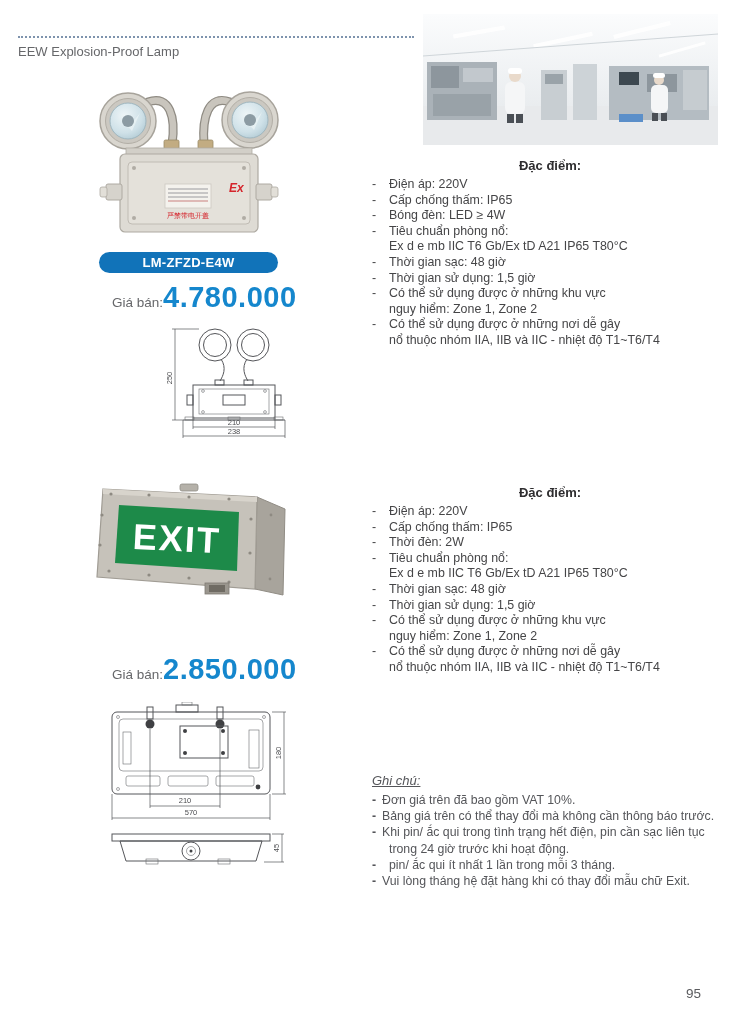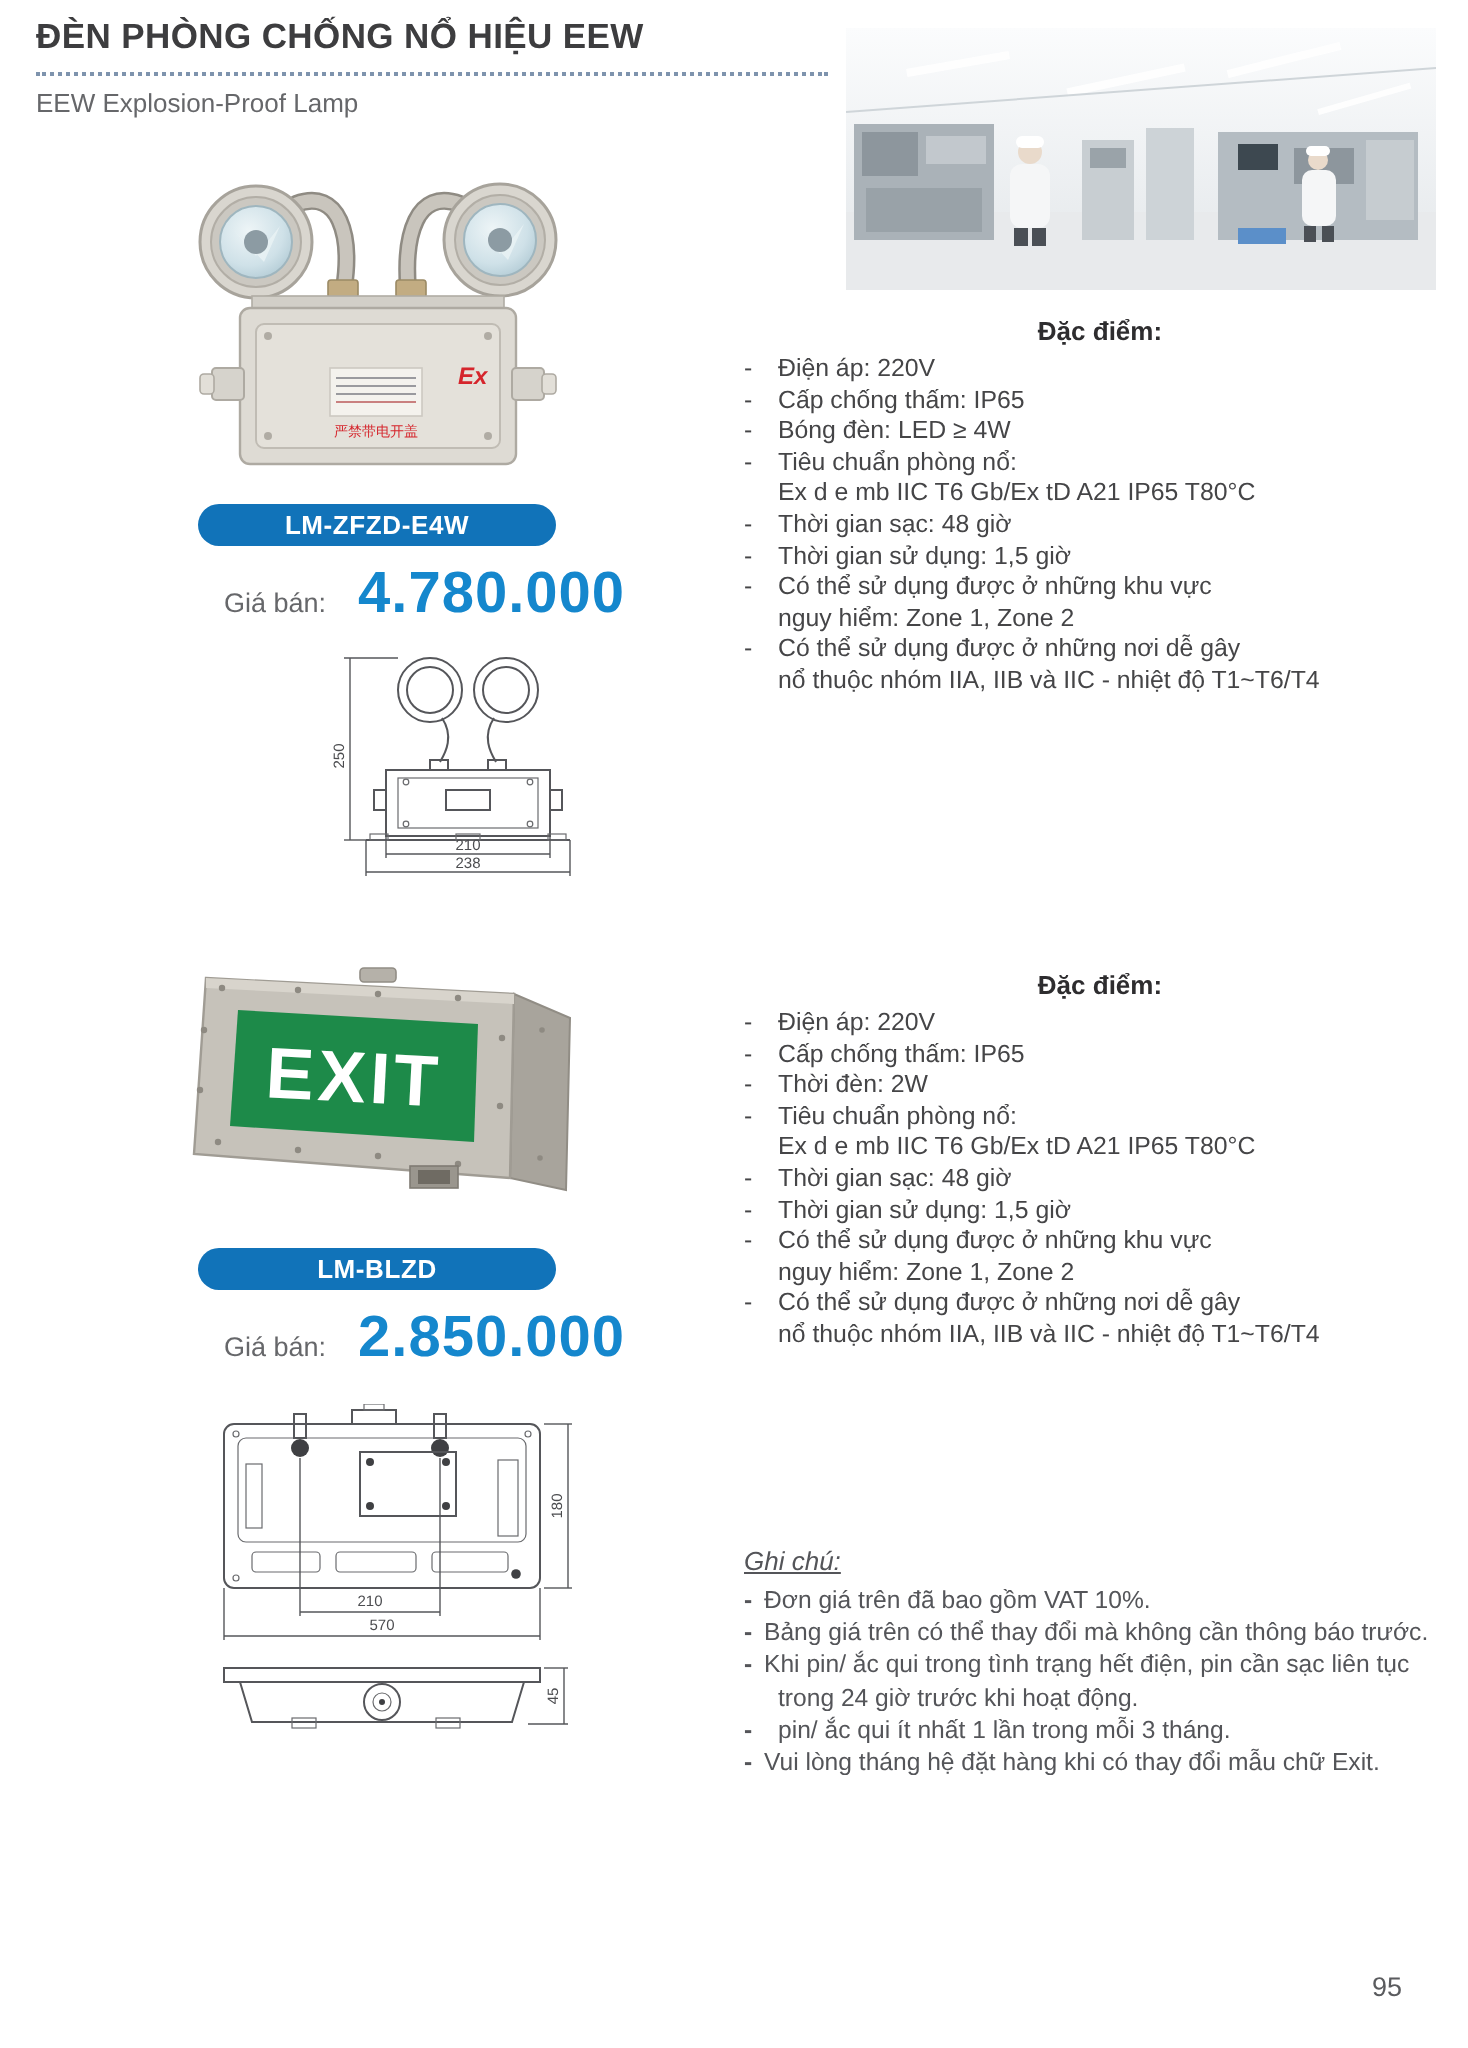--- a/index.html
+++ b/index.html
@@ -14,21 +14,21 @@
 
   
   .factory{left:423px;top:14px;width:295px;height:131px;}
   .lamp-photo{left:98px;top:88px;width:185px;height:150px;}
   .exit-photo{left:85px;top:483px;width:215px;height:135px;}
 
   
   .badge{width:179px;height:21px;border-radius:11px;background:var(--accent_blue,#1173b9);
          color:#fff;font-size:13px;font-weight:bold;text-align:center;line-height:21px;letter-spacing:.3px;}
   .badge1{left:99px;top:252px;} .badge2{left:99px;top:624px;}
-  .price-row{display:flex;align-items:baseline;gap:16px;}
+  .price-row{display:flex;align-items:baseline;}
   .price-row1{left:112px;top:281px;} .price-row2{left:112px;top:653px;}
   .price-label{font-size:13.5px;color:var(--text_gray,#66676a);}
   .price{font-size:29px;font-weight:bold;color:var(--price_blue,#1587cd);letter-spacing:.5px;}
 
   
   .features{width:356px;}
   .features1{left:372px;top:158px;} .features2{left:372px;top:485px;}
   .feat-title{font-size:13px;font-weight:bold;color:#2e2d2f;margin-bottom:4px;text-align:center;}
   .li{display:flex;font-size:12.4px;line-height:15.6px;color:var(--text_dark,#454547);}
   .li-dash{flex:0 0 17px;}
@@ -54,21 +54,20 @@
   .red-t{fill:var(--warning_red,#d5252c);}
   .exit-panel{fill:var(--exit_green,#1d8a49);}
 
   .page-number{left:686px;top:986px;font-size:13.5px;color:#5a5b5e;}
 </style>
 </head>
 <body>
 
 <div class="page">
 
-  <div class="abs title">ĐÈN PHÒNG CHỐNG NỔ HIỆU EEW</div>
   <div class="abs divider"></div>
   <div class="abs subtitle">EEW Explosion-Proof Lamp</div>
 
   <div class="abs factory">
     <svg width="295" height="131" viewBox="0 0 295 131">
       <defs>
         <linearGradient id="wall" x1="0" y1="0" x2="0" y2="1">
           <stop offset="0" stop-color="#fbfcfd"></stop>
             <stop offset="1" stop-color="#e2e6e9"></stop>
         </linearGradient>
@@ -333,21 +332,20 @@
           <span class="li-text"><span>Có thể sử dụng được ở những khu vực</span><span class="li-l2">nguy hiểm: Zone 1, Zone 2</span></span>
         </div>
 
         <div class="li">
           <span class="li-dash">-</span>
           <span class="li-text"><span>Có thể sử dụng được ở những nơi dễ gây</span><span class="li-l2">nổ thuộc nhóm IIA, IIB và IIC - nhiệt độ T1~T6/T4</span></span>
         </div>
       </div>
   </div>
 
-  <div class="abs badge badge2">LM-BLZD</div>
   <div class="abs price-row price-row2">
     <span class="price-label">Giá bán:</span>
     <span class="price">2.850.000</span>
   </div>
 
   <div class="abs drawing2">
     <svg width="215" height="172" viewBox="0 0 215 172">
 
       <rect x="14" y="10" width="158" height="82" rx="5" class="dl"></rect>
       <rect x="21" y="17" width="144" height="52" rx="4" class="dl-thin"></rect>

